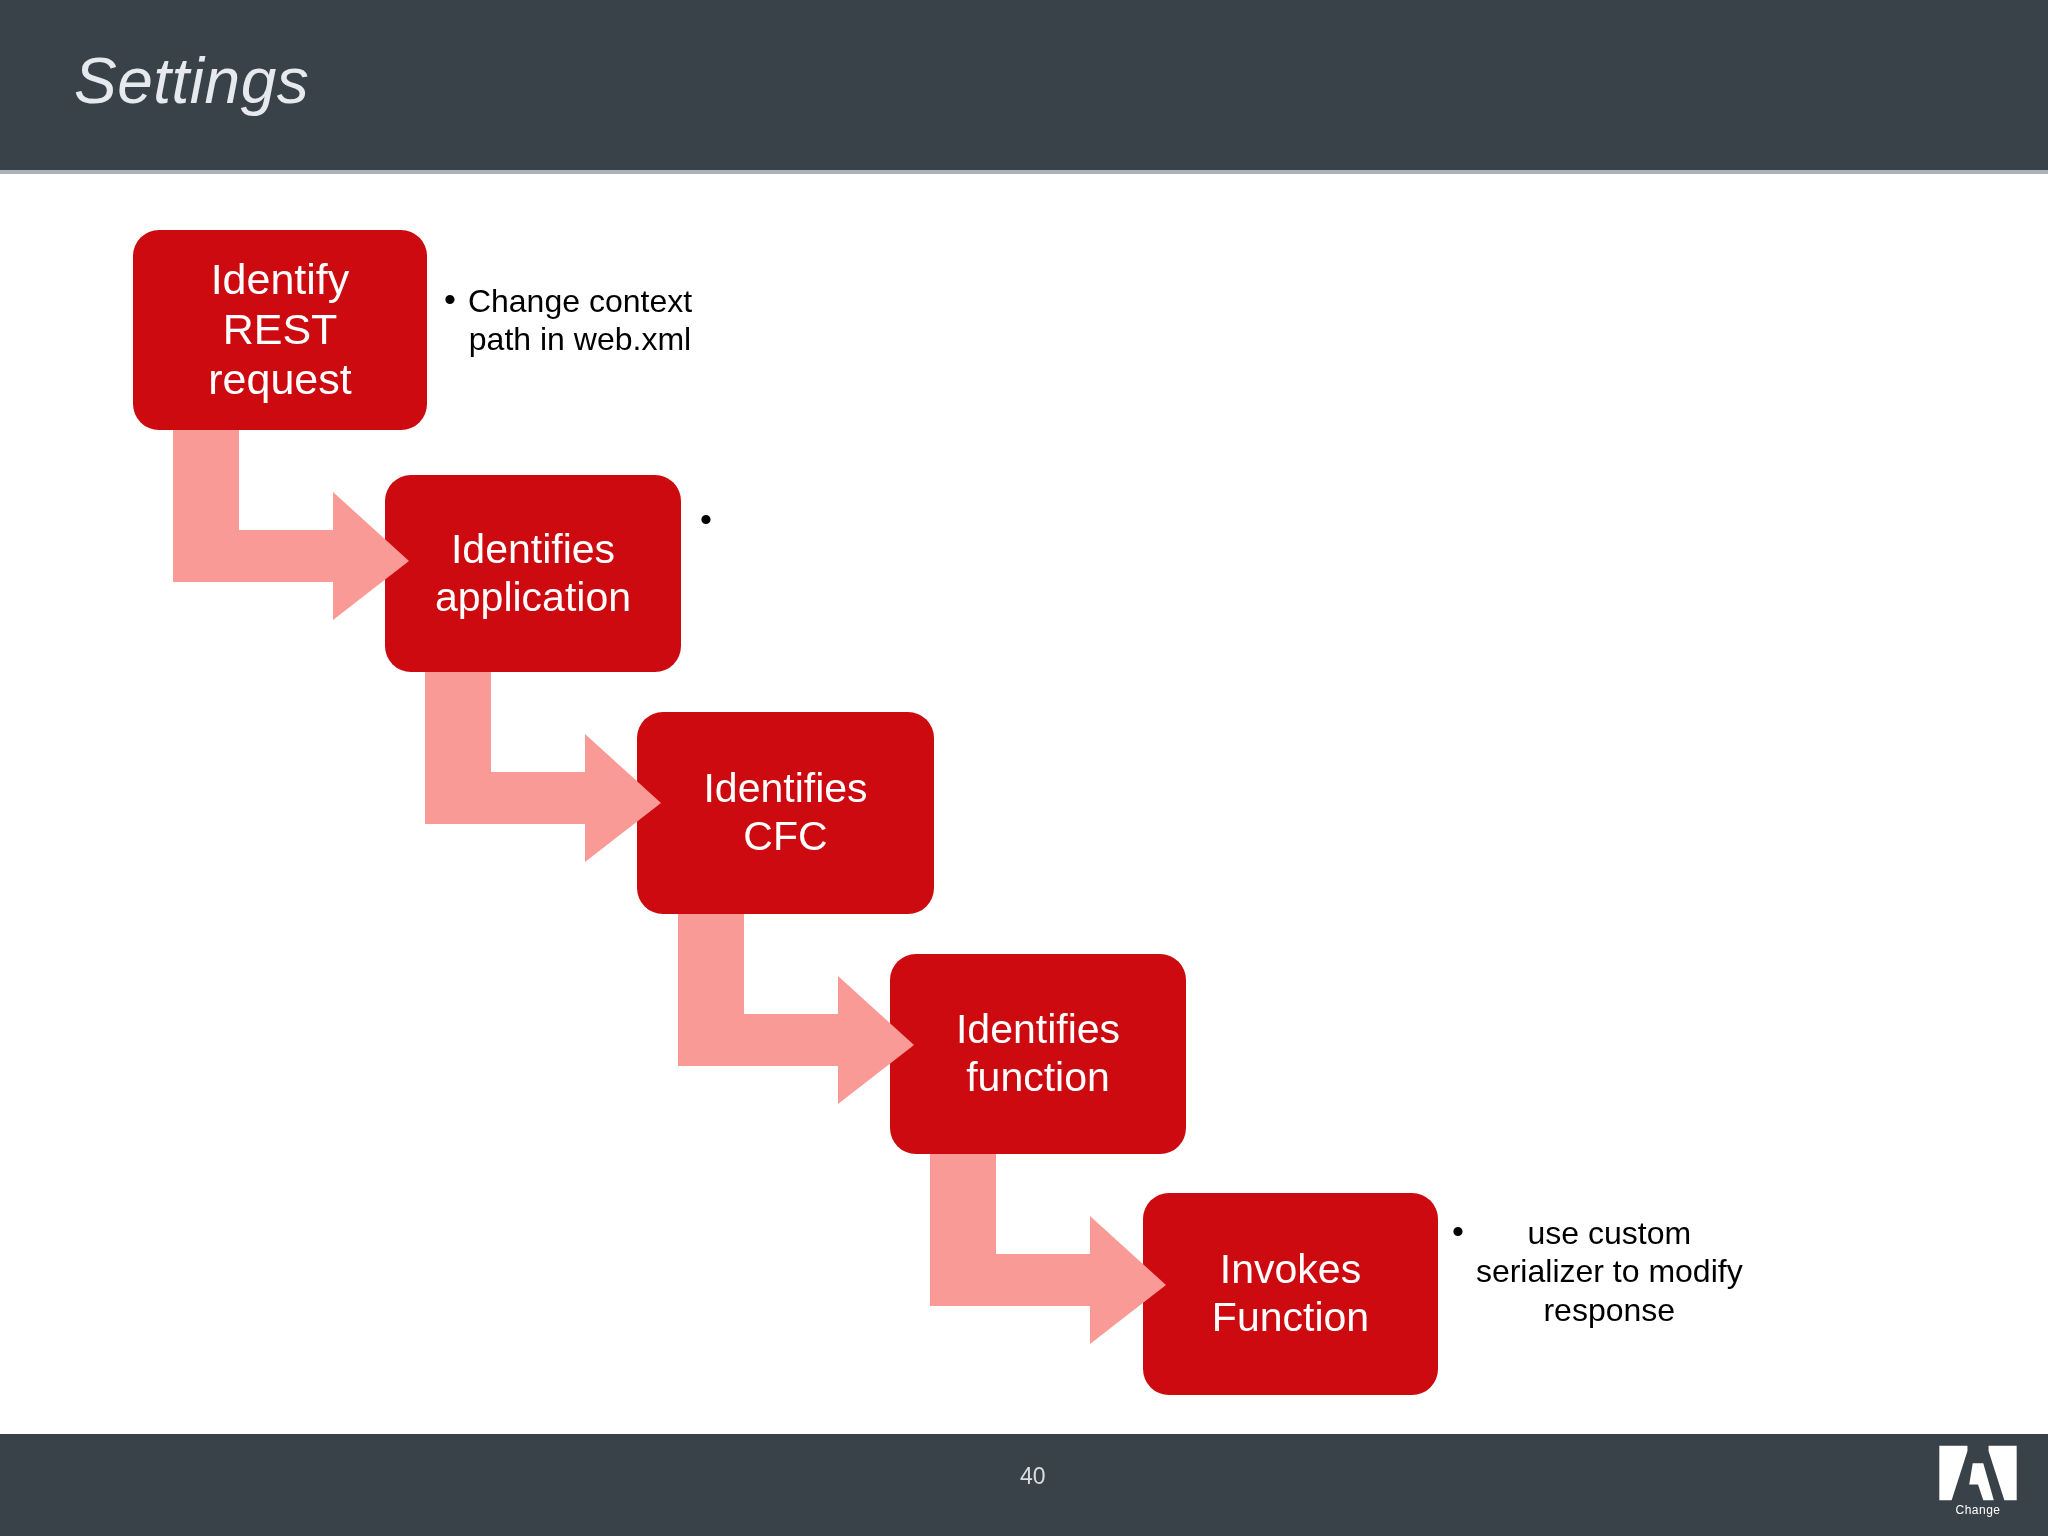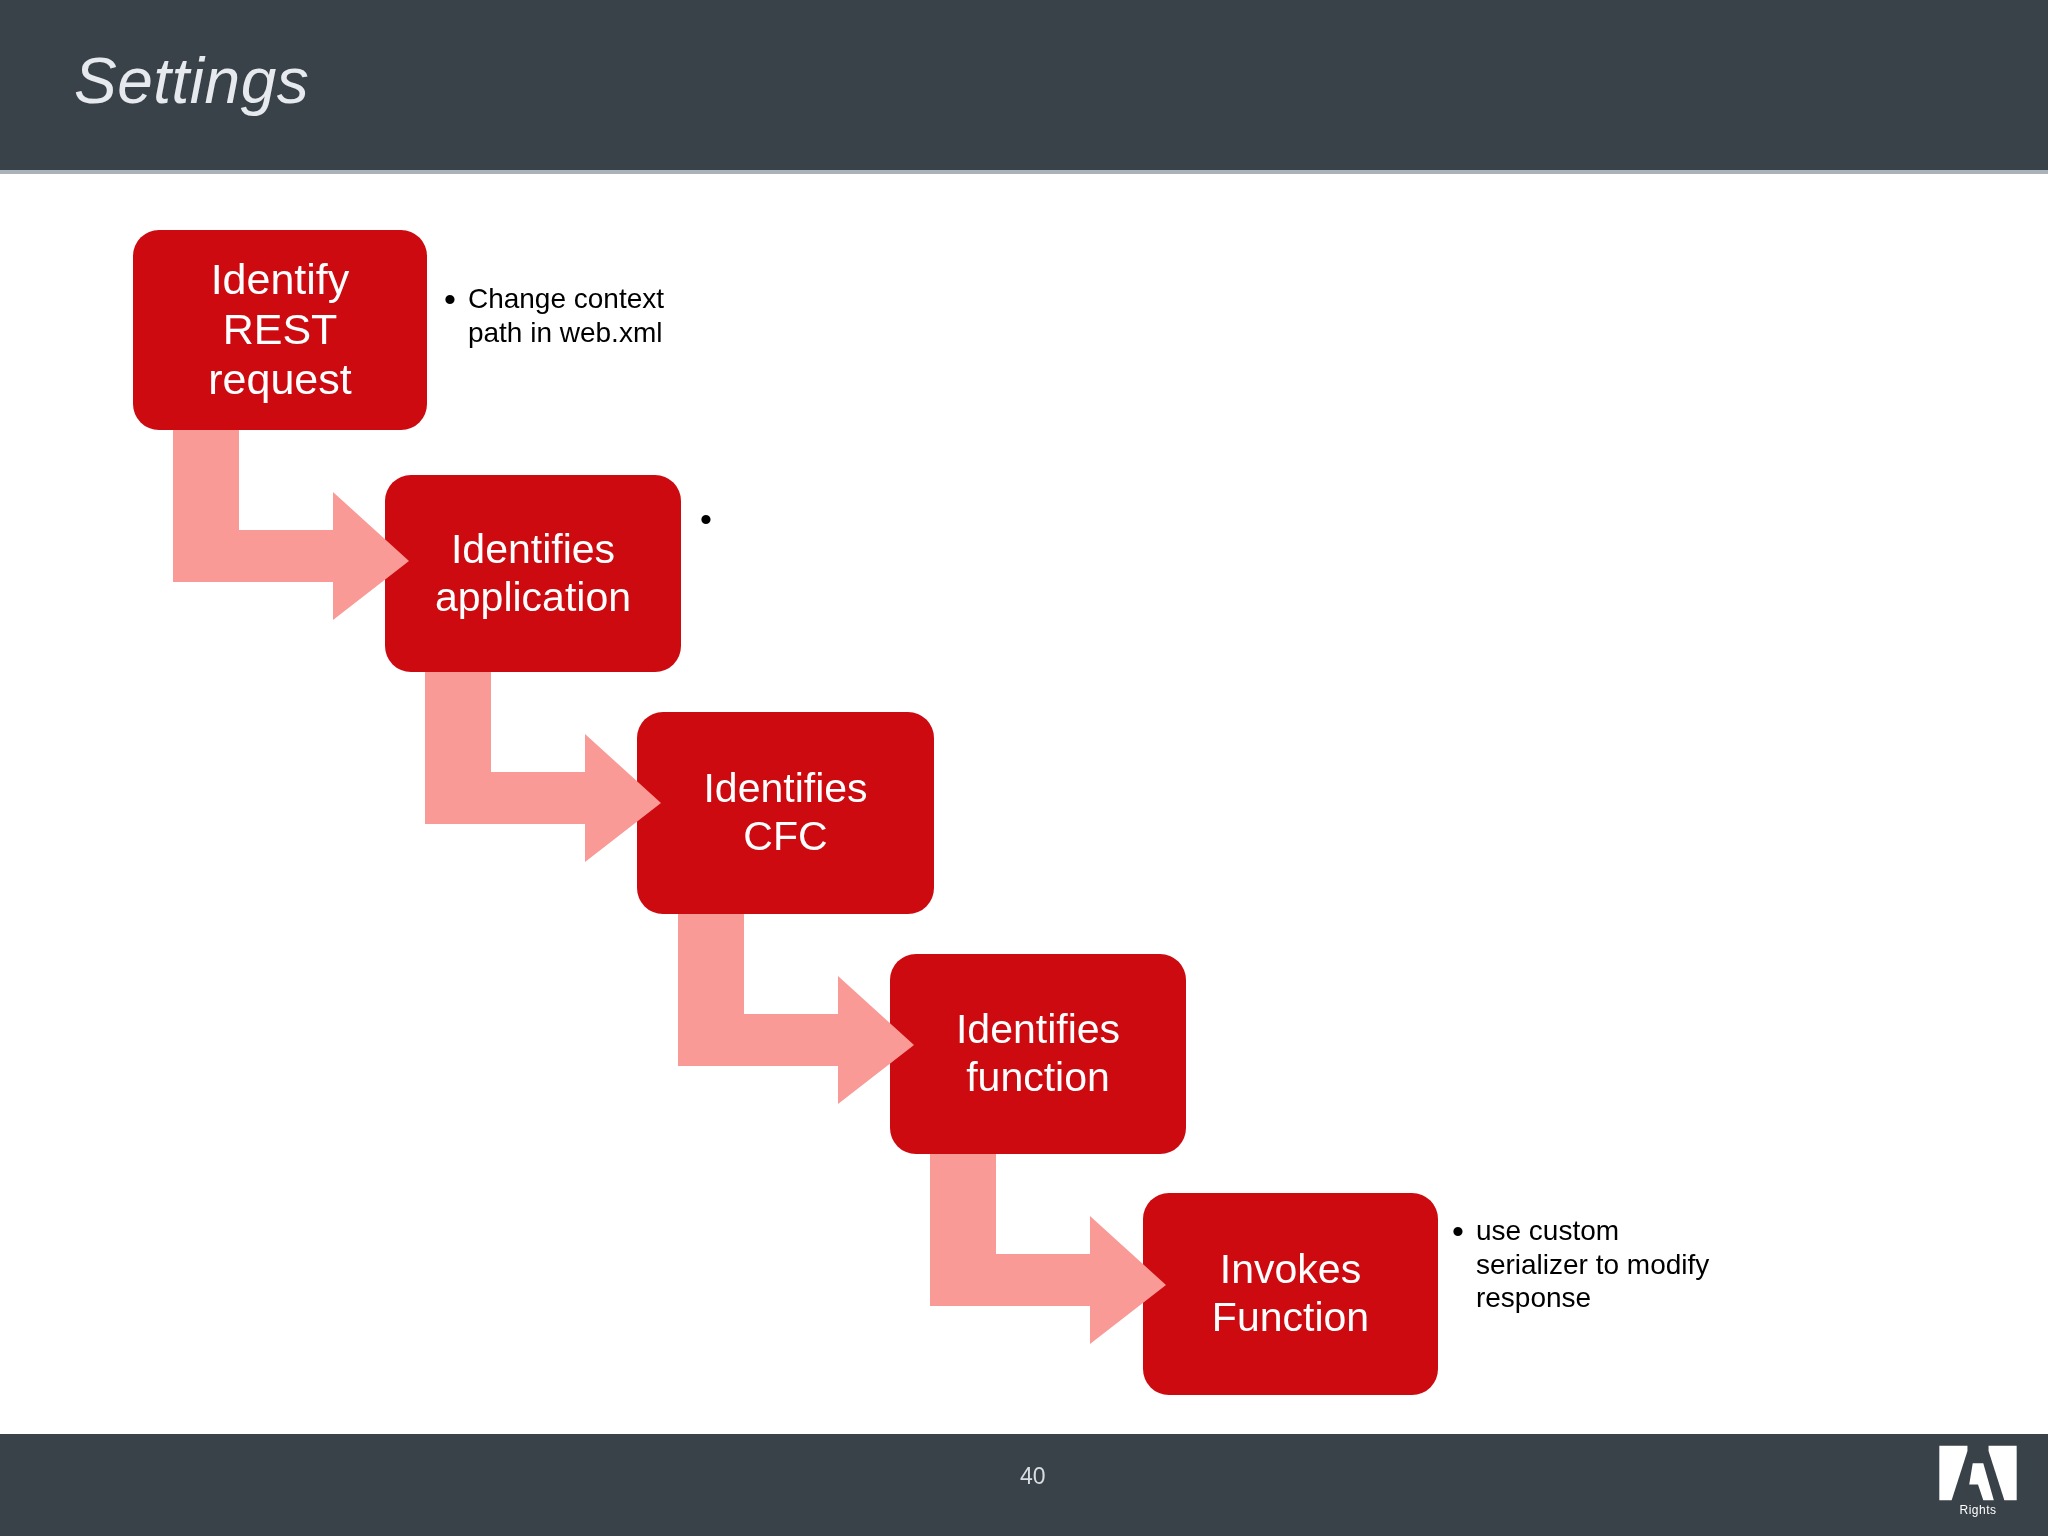--- a/index.html
+++ b/index.html
@@ -147,21 +147,22 @@
   .note .bullet-dot {
     flex: 0 0 auto;
     font-size: 34px;
     line-height: 1.05;
     margin-right: 12px;
     color: #000000;
   }
   .note .note-text {
     display: block;
     white-space: pre-line;
-    font-size: 28px;
+    font-size: 32px;
+    text-align: center;
   }
   #note-1 { left: 444px;  top: 282px;  width: 360px; }
   #note-2 { left: 700px;  top: 502px;  width: 420px; }
   #note-3 { left: 1452px; top: 1214px; width: 400px; }
 </style>
 </head>
 <body>
 
 <div id="slide">
 
@@ -230,17 +231,17 @@
   </div>
 
   <div id="footer-bar">
     <div id="footer-page-number">40</div>
     <div id="adobe-logo">
       <svg class="mark" viewBox="0 0 100 66" aria-hidden="true">
         <polygon points="6,2 38,2 38,8 20,64 6,64" fill="#ffffff"></polygon>
         <polygon points="62,2 94,2 94,64 80,64 62,8" fill="#ffffff"></polygon>
         <polygon points="44,22 56,22 68,64 56,64 50,46 40,46" fill="#ffffff"></polygon>
       </svg>
-      <span class="wordmark">Rights</span>
+      <span class="wordmark">Change</span>
     </div>
   </div>
 
 </div>
 
 </body></html>

